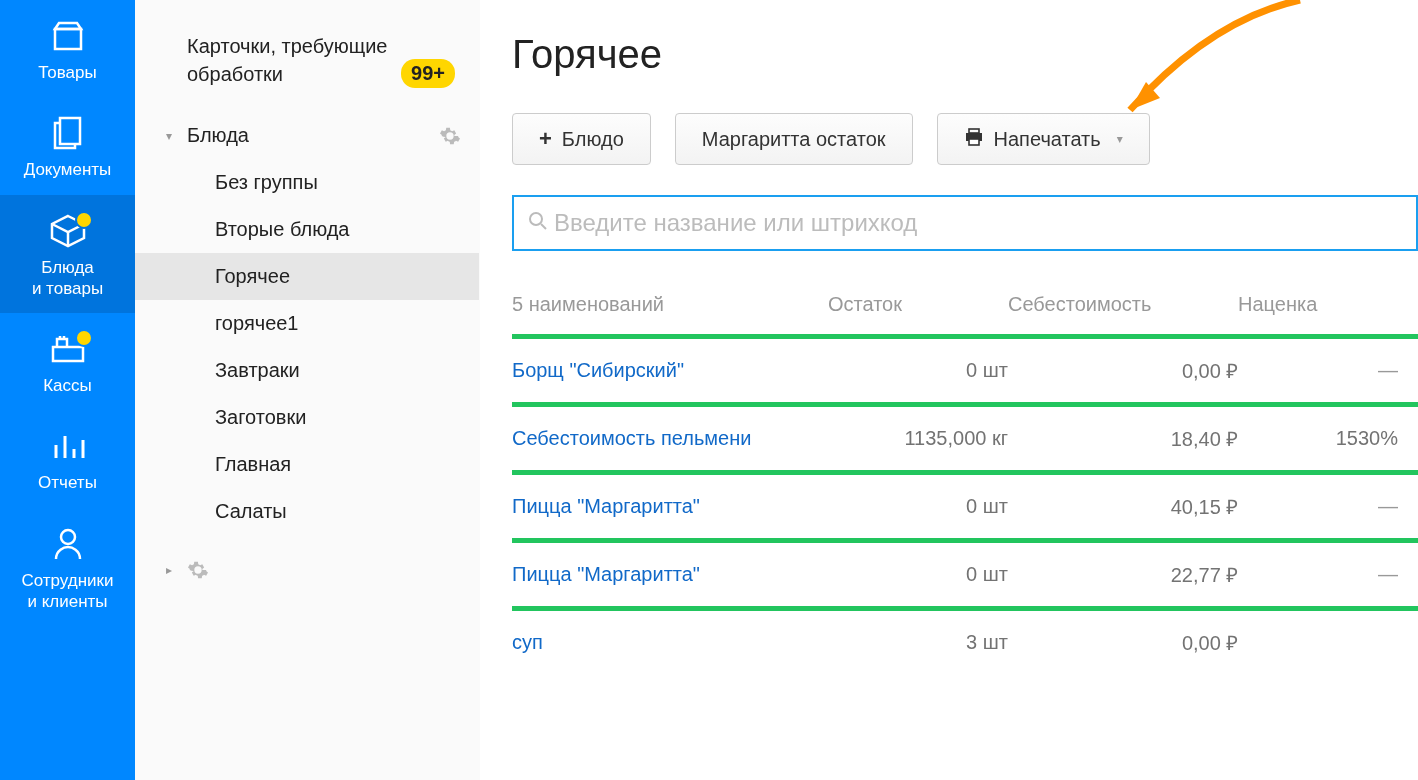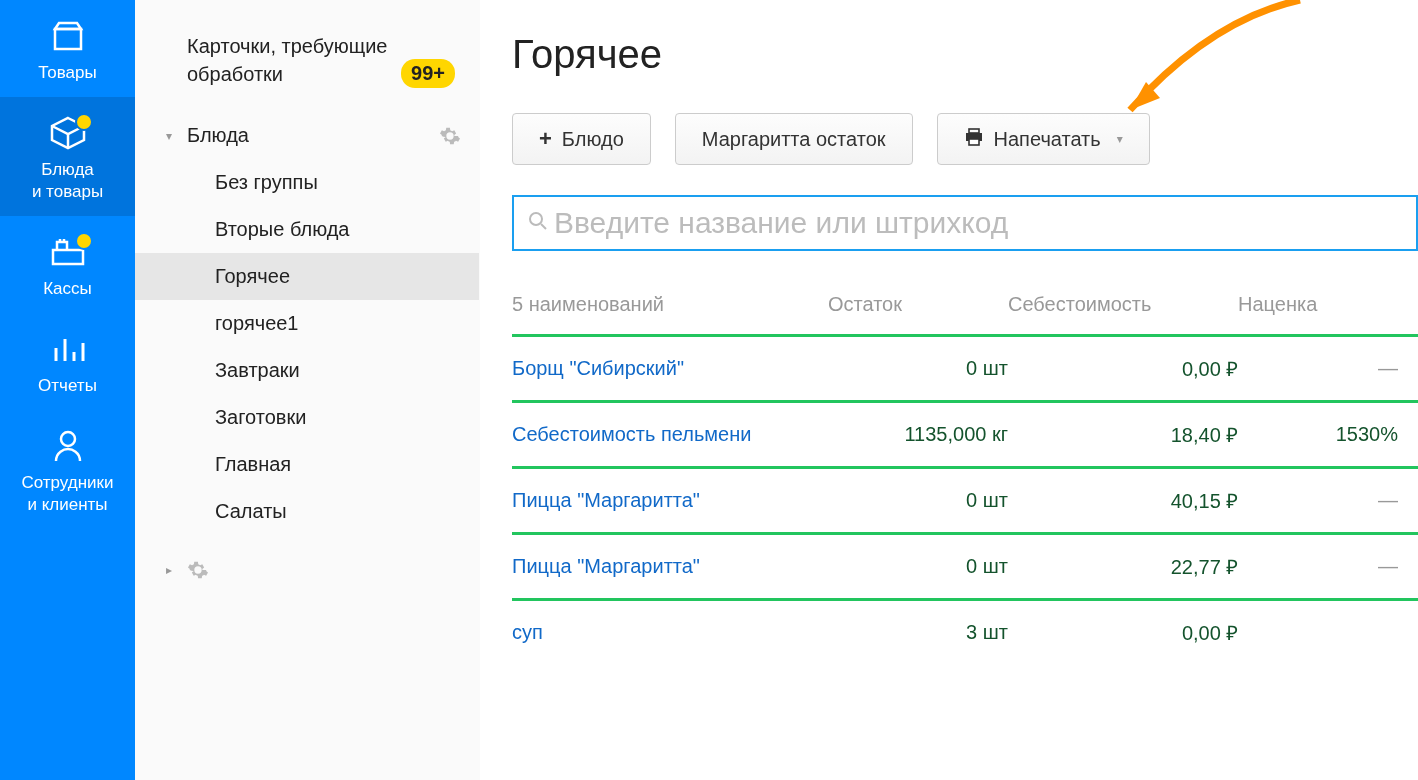--- a/index.html
+++ b/index.html
@@ -101,38 +101,38 @@
 
   .search-wrap { margin: 0 0 0 32px; }
   .search {
     border: 2px solid #1a9ff0;
     display: flex; align-items: center;
     height: 56px;
   }
   .search .mag { color: #aaa; padding: 0 6px 0 14px; }
   .search input {
     flex: 1; border: none; outline: none;
-    font-size: 30px; color: #8b5cf6; background: transparent;
+    font-size: 24px; color: #8b5cf6; background: transparent;
     height: 100%; padding: 0 10px 0 0;
   }
   .search input::placeholder { color: #bcbcbc; }
 
   .table { margin-top: 24px; padding-left: 32px; }
   .thead, .trow {
     display: grid;
     grid-template-columns: 1fr 180px 230px 160px;
     align-items: center;
-    border-bottom: 3px solid #22c55e;
+    border-bottom: 5px solid #22c55e;
     padding: 18px 20px 18px 0;
     font-size: 20px;
   }
   .thead { color: #999; font-size: 20px; }
   .thead .c2, .thead .c3, .thead .c4 { }
   .trow .c1 { color: #1169c8; cursor: pointer; }
-  .trow .c2, .trow .c3, .trow .c4 { text-align: right; color: #14532d; }
+  .trow .c2, .trow .c3, .trow .c4 { text-align: right; color: #737373; }
   .trow .dash { color: #999; }
 
   
   .arrow-note {
     position: absolute;
     left: 610px; top: -10px;
     pointer-events: none;
   }
 </style>
 </head>
@@ -142,20 +142,29 @@
   <div class="rail-item">
     <div class="iconbox">
       <svg width="36" height="32" viewBox="0 0 36 32" fill="none" stroke-width="2.5">
           <path d="M5 9 L9 3 H27 L31 9 Z"></path>
           <path d="M5 9 H31 V29 H5 Z"></path>
         </svg>
     </div>
     <div>Товары</div>
   </div>
 
+  <div class="rail-item">
+    <div class="iconbox">
+      <svg width="34" height="36" viewBox="0 0 34 36" fill="none" stroke-width="2.5">
+          <rect x="9" y="3" width="20" height="26"></rect>
+          <path d="M9 8 H4 V33 H24 V29"></path>
+        </svg>
+    </div>
+    <div>Документы</div>
+  </div>
 
   <div class="rail-item active">
     <div class="iconbox">
       <span class="alert-dot"></span>
       <svg width="40" height="36" viewBox="0 0 40 36" fill="none" stroke-width="2.5">
           <path d="M20 3 L36 11 V25 L20 33 L4 25 V11 Z"></path>
           <path d="M4 11 L20 19 L36 11"></path>
           <path d="M20 19 V33"></path>
         </svg>
     </div>

